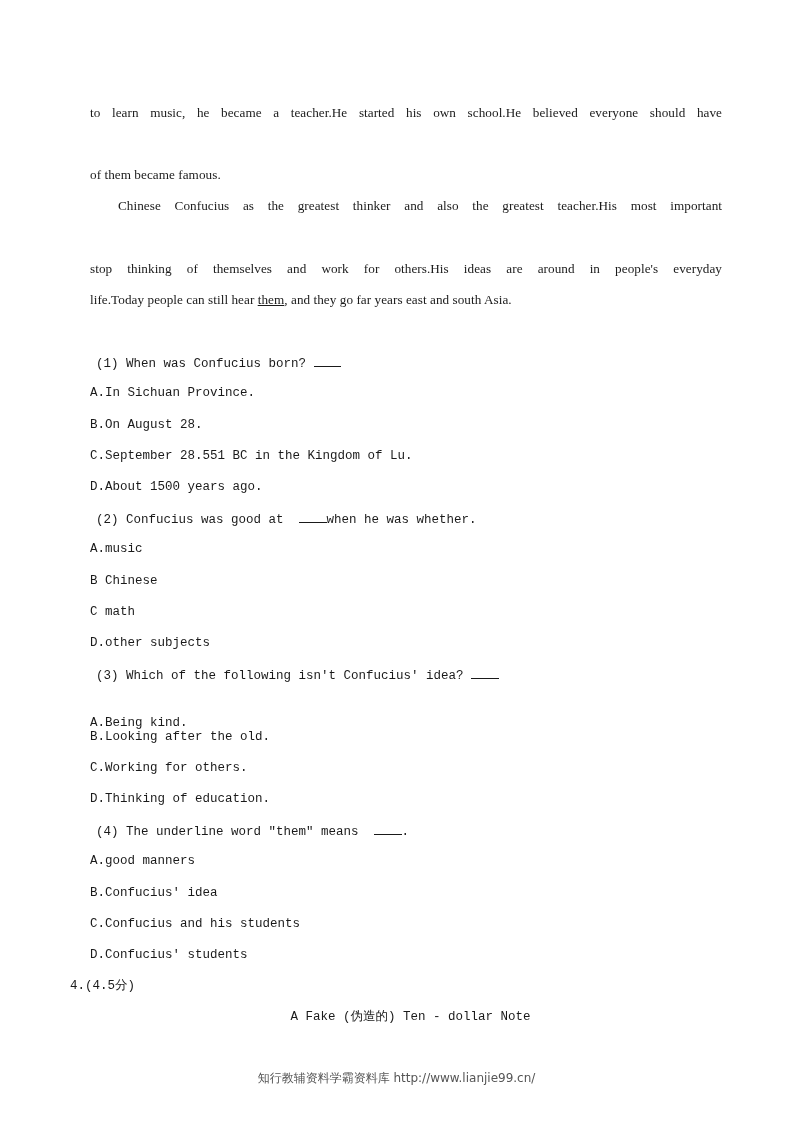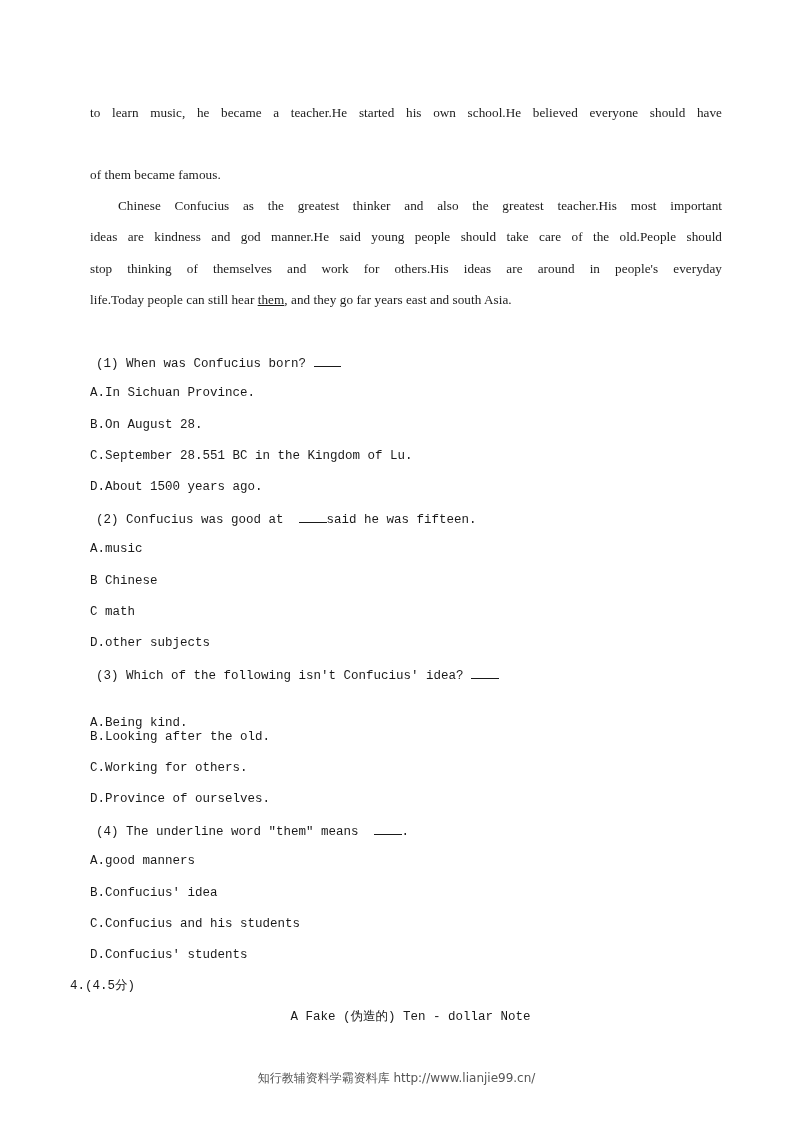--- a/index.html
+++ b/index.html
@@ -68,49 +68,48 @@
   </style>
 </head>
 <body>
 
 <div class="page">
 
   <div class="line para-line justify" style="top:105px;">to learn music, he became a teacher.He started his own school.He believed everyone should have</div>
   <div class="line para-line" style="top:167px;">of them became famous.</div>
 
   <div class="line para-line justify indent" style="top:198px;">Chinese Confucius as the greatest thinker and also the greatest teacher.His most important</div>
-  <div class="line para-line justify" style="top:229px;">ideas are kindness and god manner.He said young people should take care of the old.People should</div>
   <div class="line para-line justify" style="top:261px;">stop thinking of themselves and work for others.His ideas are around in people's everyday</div>
   <div class="line para-line" style="top:292px;">
     <span>life.Today people can still hear </span><span class="u">them</span><span>, and they go far years east and south Asia.</span>
   </div>
 
   <div class="line qnum" style="top:354px;">
     <span>(1) When was Confucius born? </span><span class="blank" style="width:27px;"></span>
   </div>
   <div class="line" style="top:385px;">A.In Sichuan Province.</div>
   <div class="line" style="top:417px;">B.On August 28.</div>
   <div class="line" style="top:448px;">C.September 28.551 BC in the Kingdom of Lu.</div>
   <div class="line" style="top:479px;">D.About 1500 years ago.</div>
 
   <div class="line qnum" style="top:510px;">
-    <span style="white-space:pre;">(2) Confucius was good at  </span><span class="blank" style="width:28px;"></span><span>said he was fifteen.</span>
+    <span style="white-space:pre;">(2) Confucius was good at  </span><span class="blank" style="width:28px;"></span><span>when he was whether.</span>
   </div>
   <div class="line" style="top:541px;">A.music</div>
   <div class="line" style="top:573px;">B Chinese</div>
   <div class="line" style="top:604px;">C math</div>
   <div class="line" style="top:635px;">D.other subjects</div>
 
   <div class="line qnum" style="top:666px;">
     <span>(3) Which of the following isn't Confucius' idea? </span><span class="blank" style="width:28px;"></span>
   </div>
   <div class="line" style="top:715px;">A.Being kind.</div>
   <div class="line" style="top:729px;">B.Looking after the old.</div>
   <div class="line" style="top:760px;">C.Working for others.</div>
-  <div class="line" style="top:791px;">D.Province of ourselves.</div>
+  <div class="line" style="top:791px;">D.Thinking of education.</div>
 
   <div class="line qnum" style="top:822px;">
     <span style="white-space:pre;">(4) The underline word "them" means  </span><span class="blank" style="width:28px;"></span><span>.</span>
   </div>
   <div class="line" style="top:853px;">A.good manners</div>
   <div class="line" style="top:885px;">B.Confucius' idea</div>
   <div class="line" style="top:916px;">C.Confucius and his students</div>
   <div class="line" style="top:947px;">D.Confucius' students</div>
 
   <div class="line section-num" style="top:978px;">4.(4.5分)</div>

